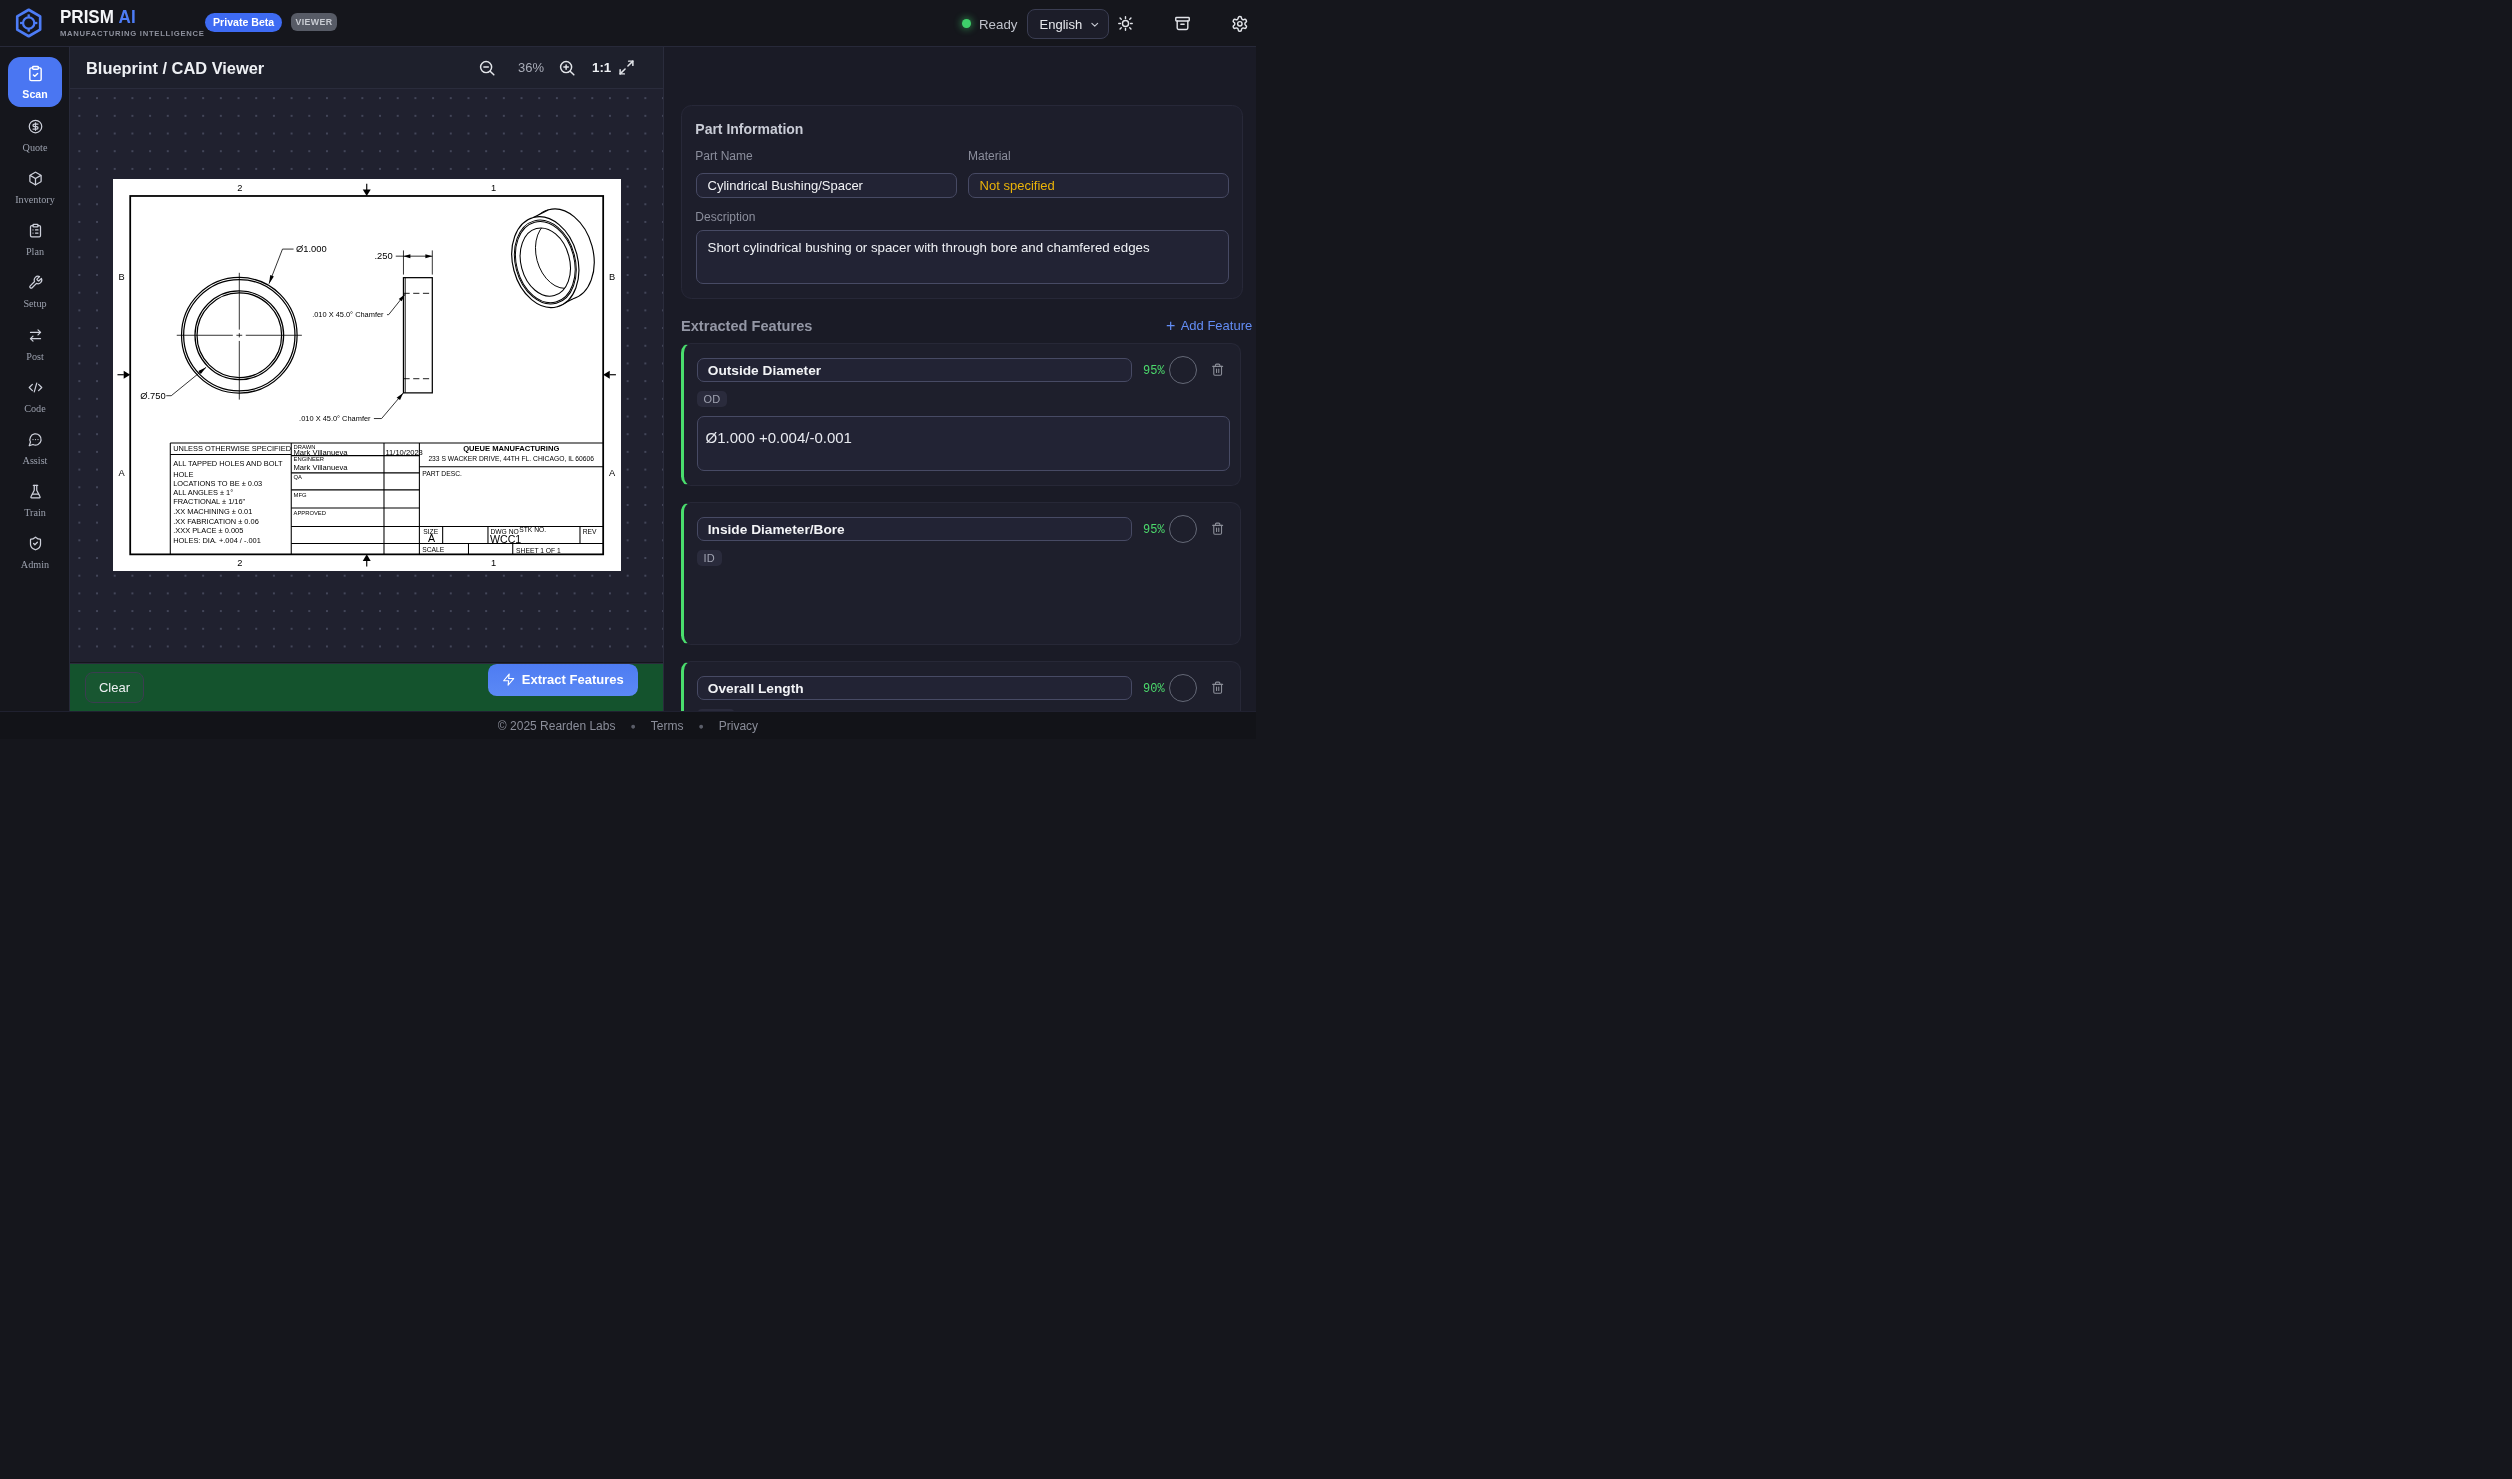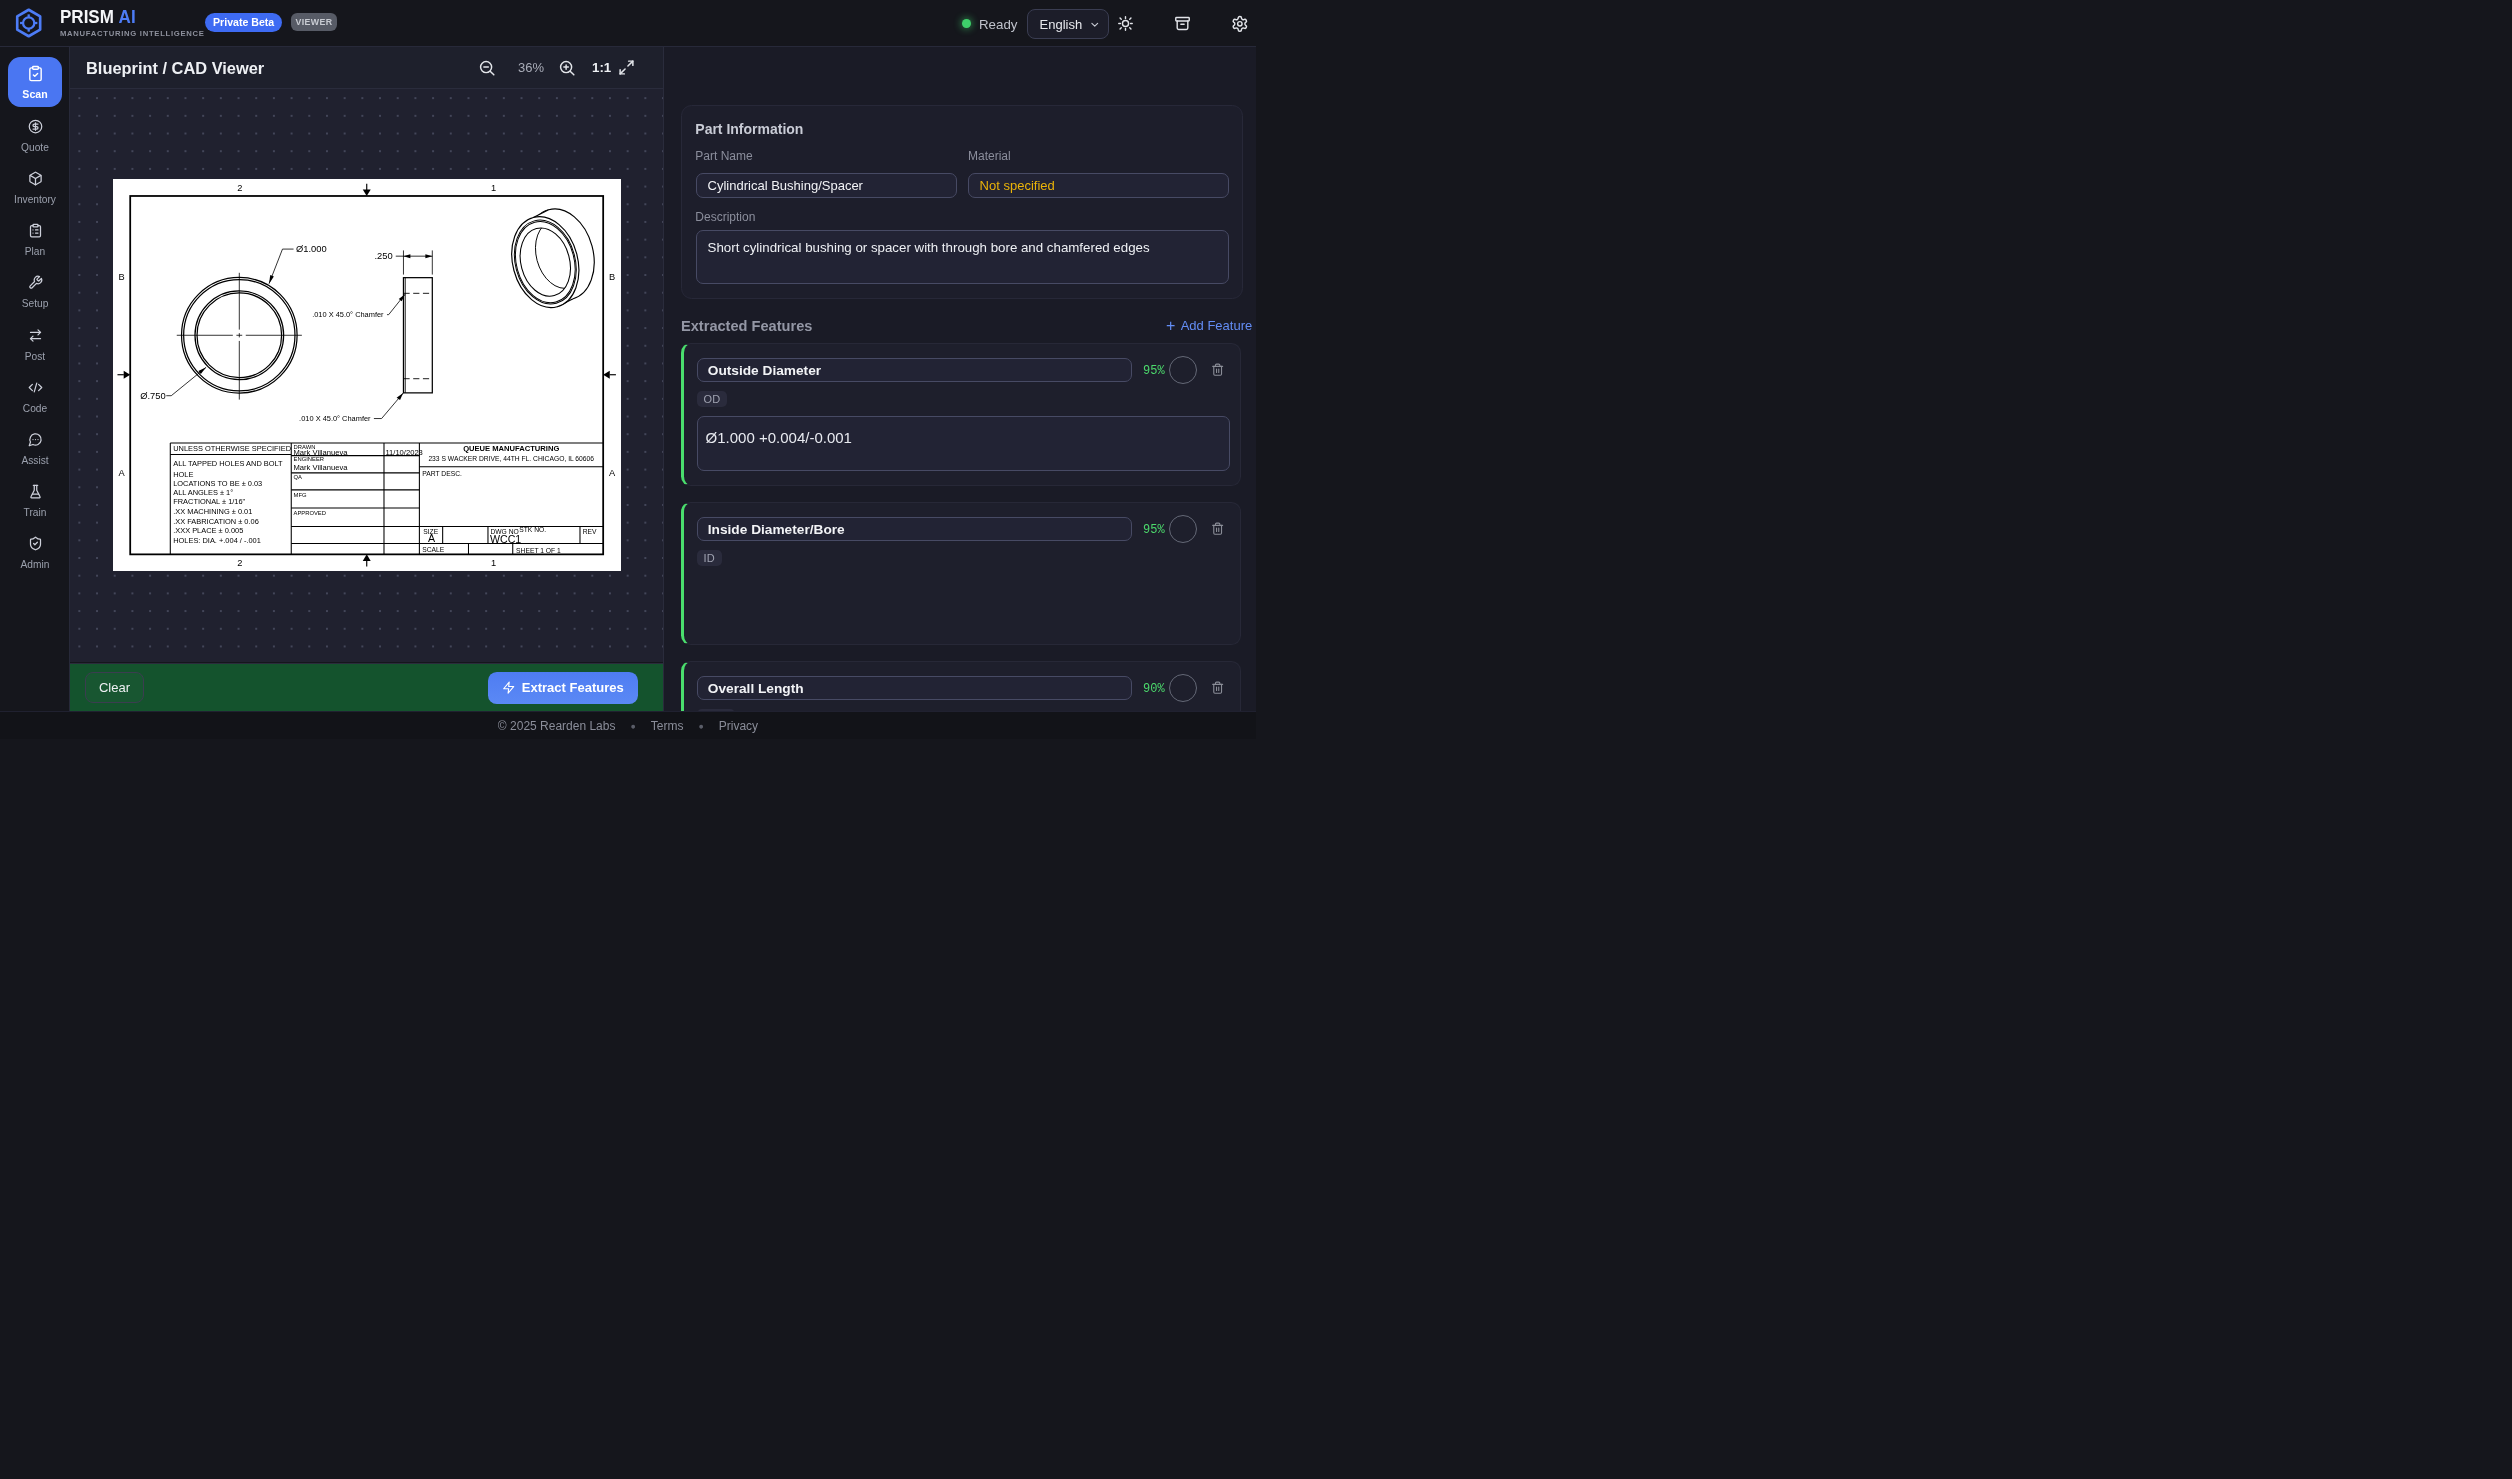--- a/index.html
+++ b/index.html
@@ -18,31 +18,31 @@
 .langsel{position:absolute;left:1027px;top:8.8px;width:82px;height:30px;border:0.9px solid #3a3d52;border-radius:8px;background:#1c1d29;}
 .langsel span{position:absolute;left:11.5px;top:7px;font-size:13px;color:#e8e9ee;}
 .langsel svg{position:absolute;right:8px;top:9.7px;}
 .hicon{position:absolute;top:15px;color:#e2e4e9;}
 
 .sidebar{position:absolute;left:0;top:47px;width:70px;height:664px;background:#15161c;border-right:0.9px solid #272939;z-index:20;}
 .scanbtn{position:absolute;left:8px;top:10.2px;width:54px;height:50px;border-radius:12.4px;background:#4a76f2;text-align:center;}
 .scanbtn svg{margin-top:8px;}
 .scanbtn .lb{margin-top:2.7px;font-size:10.6px;font-weight:700;color:#fff;}
 .sitem{position:absolute;left:0;width:70px;text-align:center;color:#cdd0da;}
-.sitem .lb{margin-top:5.3px;font-size:10.2px;font-weight:500;color:#9ba0ad;}
+.sitem .lb{margin-top:5.3px;font-size:10.2px;font-weight:500;color:#9ba0ad;font-family:Liberation Serif, serif;}
 
 .toolbar{position:absolute;left:70px;top:47px;width:593px;height:42px;background:#1e202c;border-bottom:0.9px solid #2a2c3c;z-index:10;}
 .toolbar .title{position:absolute;left:16px;top:11.5px;font-size:16.4px;font-weight:700;color:#eef0f4;}
 .tbi{position:absolute;top:12.4px;color:#e3e5ea;}
 .tbtxt{position:absolute;top:13.3px;font-size:13px;color:#a9acb8;}
 .canvas{position:absolute;left:70px;top:89px;width:593px;height:573px;background:#20212f;background-image:radial-gradient(#434659 1.1px,rgba(0,0,0,0) 1.2px);background-size:17.7px 17.7px;background-position:0.5px 0.3px;}
 .sheet{position:absolute;left:43px;top:90px;width:508px;height:392px;background:#fff;}
 .actionbar{position:absolute;left:70px;top:663px;width:593px;height:49px;background:#14532d;border-top:0.9px solid #2a2c3c;}
 .btn-clear{position:absolute;left:15px;top:8px;width:59px;height:31px;border:0.9px solid #3b3d50;border-radius:8px;background:rgba(255,255,255,0.02);color:#eef0f3;font-size:13px;text-align:center;line-height:30px;}
-.btn-extract{position:absolute;left:418px;top:8px;width:150px;height:32px;border-radius:8.8px;background:linear-gradient(180deg,#4e7cf2,#5b89f5);color:#fff;font-size:13px;font-weight:700;text-align:center;line-height:32px;white-space:nowrap;}
+.btn-extract{position:absolute;left:418px;top:0;width:150px;height:32px;border-radius:8.8px;background:linear-gradient(180deg,#4e7cf2,#5b89f5);color:#fff;font-size:13px;font-weight:700;text-align:center;line-height:32px;white-space:nowrap;}
 .btn-extract svg{vertical-align:-2.7px;margin-right:6.2px;}
 
 .panel{position:absolute;left:663px;top:47px;width:594px;height:664px;background:#1a1b26;border-left:0.9px solid #2a2c3c;overflow:hidden;}
 .phead{position:absolute;left:0;top:0;width:594px;height:42px;border-bottom:0.9px solid #2a2c3c;background:#1e202c;}
 .phead .title{position:absolute;left:14px;top:11.5px;font-size:16.4px;font-weight:700;color:#eef0f4;}
 .btn-dl{position:absolute;left:442px;top:6.2px;width:137px;height:26.5px;border:0.9px solid #3a3d52;border-radius:7px;color:#e8eaee;font-size:12px;}
 .btn-dl svg{position:absolute;left:11.5px;top:5.3px;}
 .btn-dl span{position:absolute;left:33px;top:5.3px;}
 .pcard{position:absolute;left:17px;top:58px;width:562px;height:194px;border:0.9px solid #272838;border-radius:10.6px;background:#1d1e2b;}
 .pcard h3{position:absolute;left:13.3px;top:15px;font-size:14px;font-weight:700;color:#c9ccd6;}

